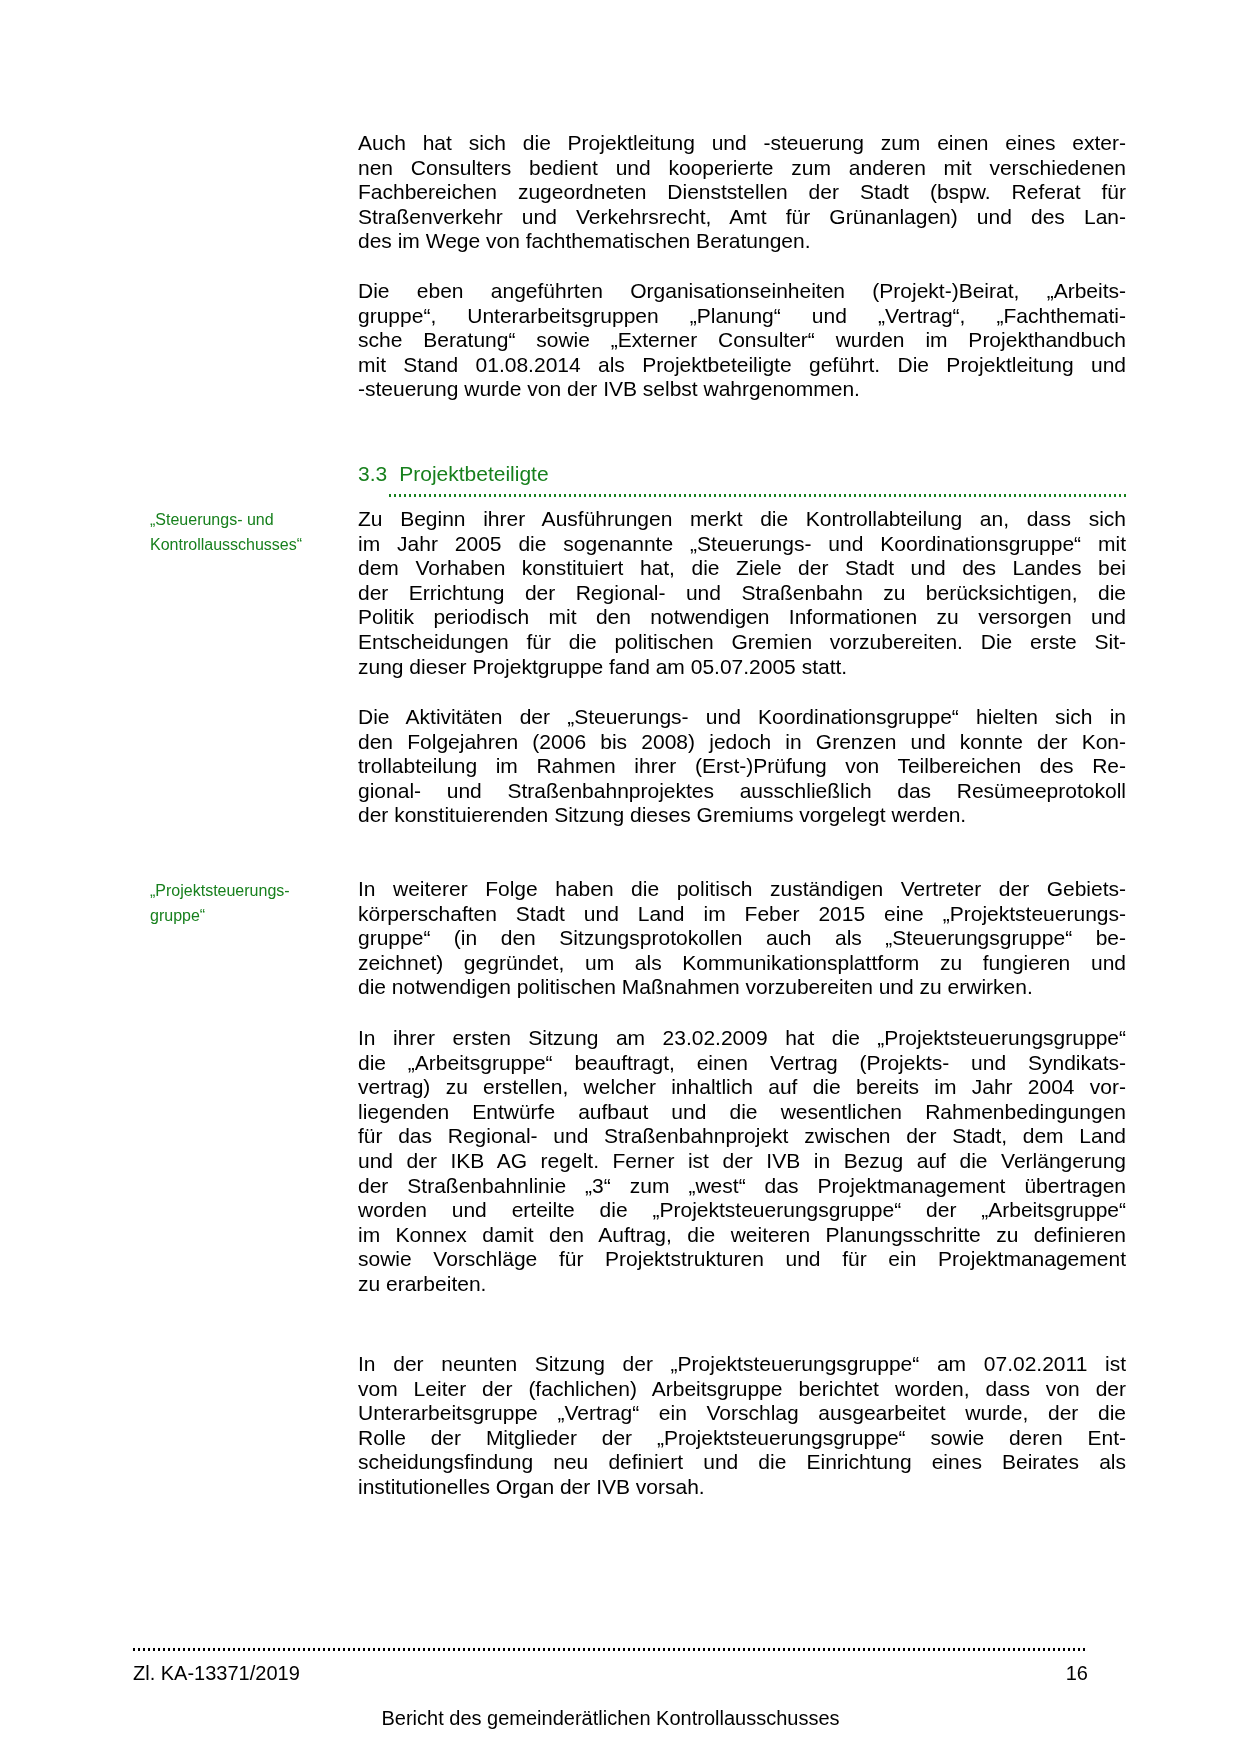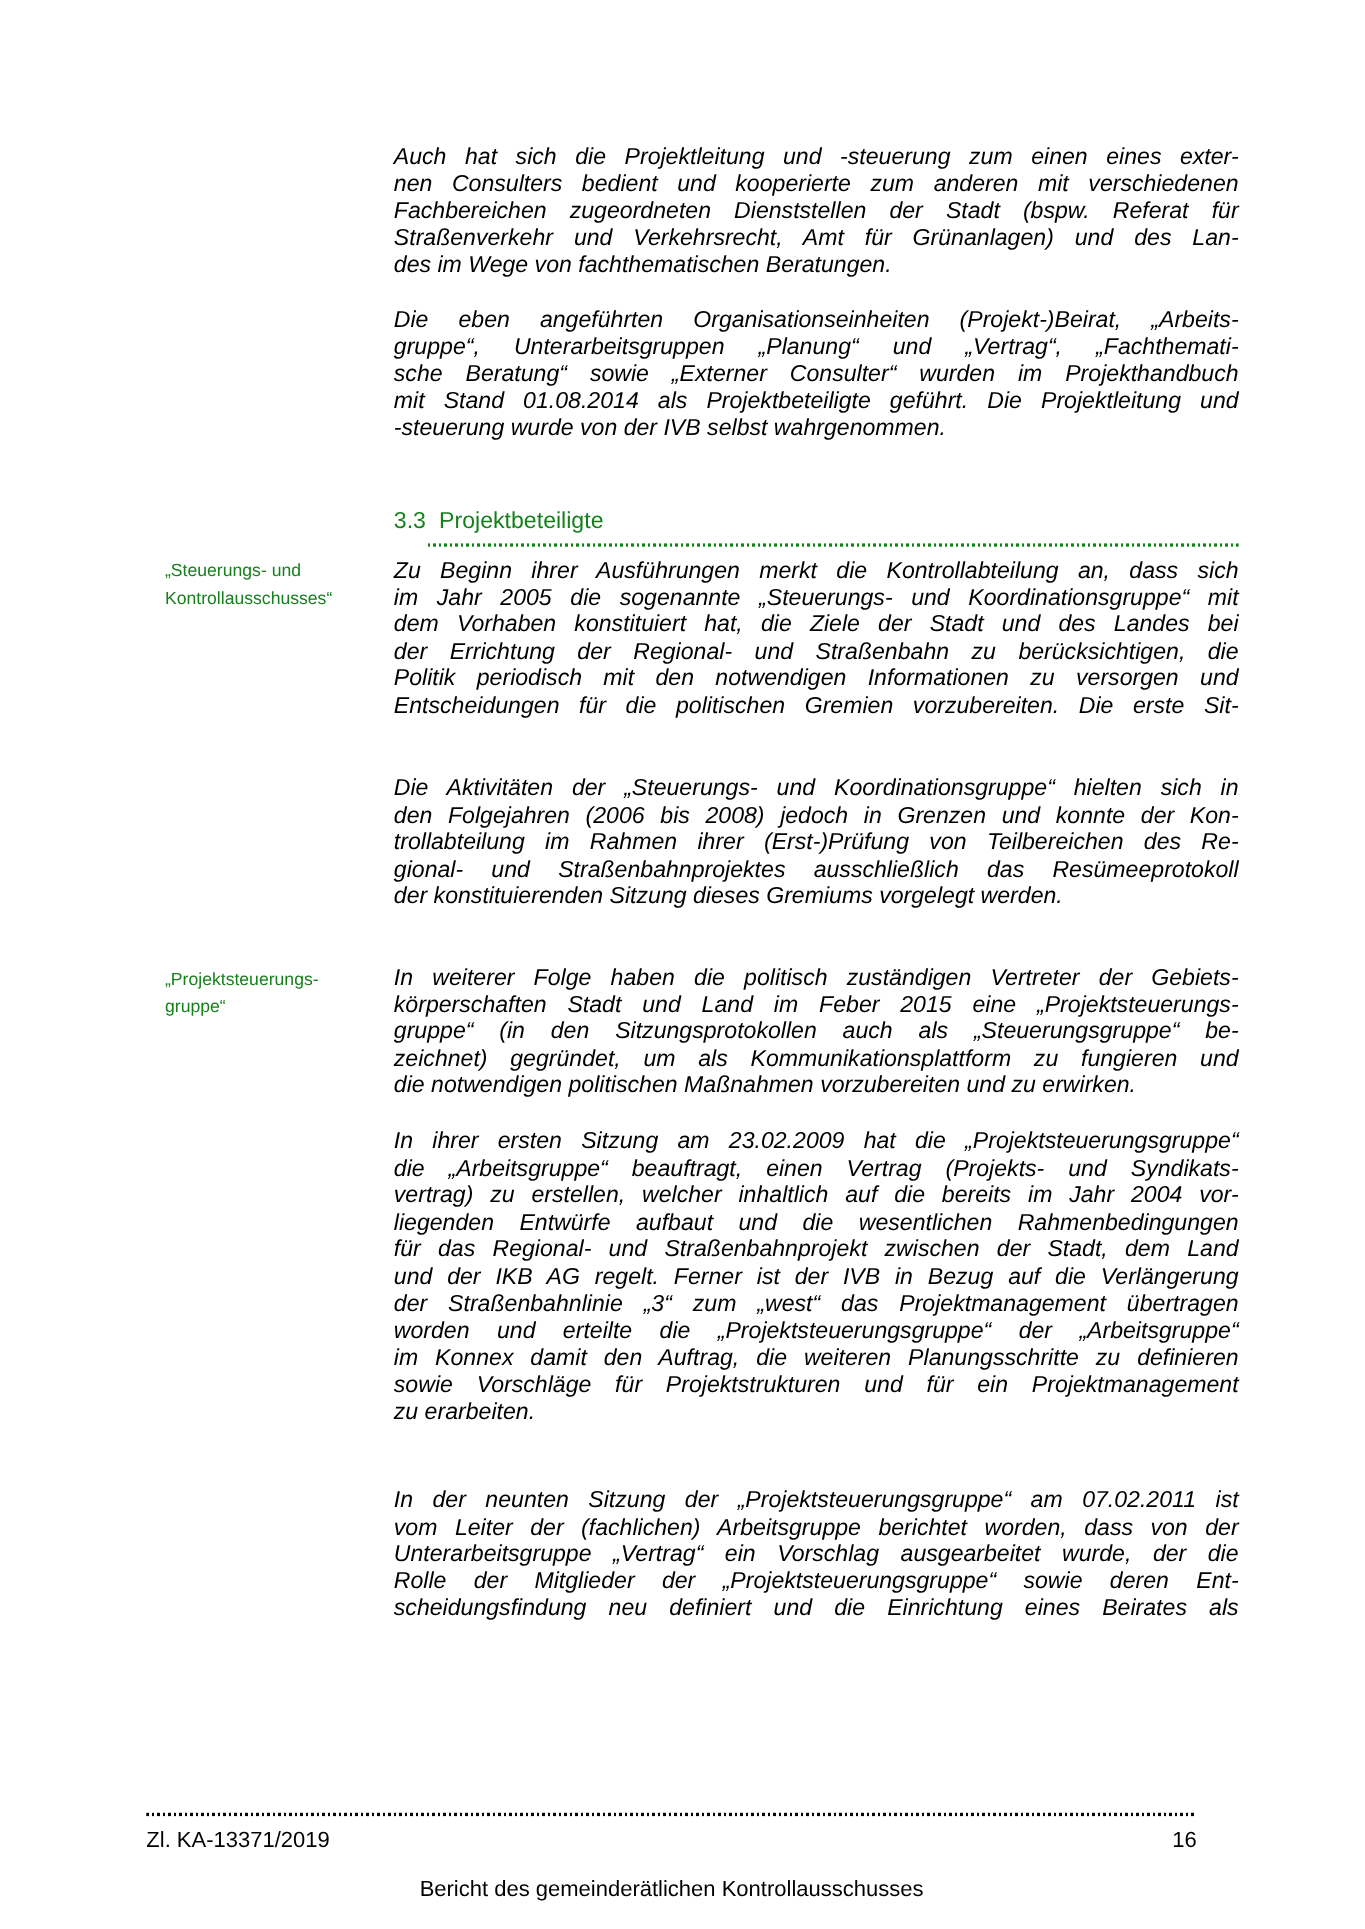--- a/index.html
+++ b/index.html
@@ -14,21 +14,21 @@
     background:var(--page-bg);
     color:var(--text-color);
     font-family:"Liberation Sans", sans-serif;
     overflow:hidden;
     margin:0 auto;
   }
   
   .para{
     position:absolute;
     left:358px;width:768px;
-    font-size:21px;line-height:24.6px;font-style:italic;
+    font-size:21px;line-height:24.6px;
   }
   .para .line{
     text-align:justify;
     text-align-last:justify;
   }
   .para .line.last{
     text-align-last:left;
   }
   #p1{top:131px}
   #p2{top:279px}
@@ -109,20 +109,21 @@
       <div class="line">„Steuerungs- und</div>
       <div class="line last">Kontrollausschusses“</div>
     </div>
   <div id="p3" class="para">
       <div class="line">Zu Beginn ihrer Ausführungen merkt die Kontrollabteilung an, dass sich</div>
       <div class="line">im Jahr 2005 die sogenannte „Steuerungs- und Koordinationsgruppe“ mit</div>
       <div class="line">dem Vorhaben konstituiert hat, die Ziele der Stadt und des Landes bei</div>
       <div class="line">der Errichtung der Regional- und Straßenbahn zu berücksichtigen, die</div>
       <div class="line">Politik periodisch mit den notwendigen Informationen zu versorgen und</div>
       <div class="line">Entscheidungen für die politischen Gremien vorzubereiten. Die erste Sit-</div>
+      <div class="line last">zung dieser Projektgruppe fand am 05.07.2005 statt.</div>
     </div>
 
   <div id="p4" class="para">
       <div class="line">Die Aktivitäten der „Steuerungs- und Koordinationsgruppe“ hielten sich in</div>
       <div class="line">den Folgejahren (2006 bis 2008) jedoch in Grenzen und konnte der Kon-</div>
       <div class="line">trollabteilung im Rahmen ihrer (Erst-)Prüfung von Teilbereichen des Re-</div>
       <div class="line">gional- und Straßenbahnprojektes ausschließlich das Resümeeprotokoll</div>
       <div class="line last">der konstituierenden Sitzung dieses Gremiums vorgelegt werden.</div>
     </div>
 
@@ -151,20 +152,21 @@
       <div class="line">sowie Vorschläge für Projektstrukturen und für ein Projektmanagement</div>
       <div class="line last">zu erarbeiten.</div>
     </div>
 
   <div id="p7" class="para">
       <div class="line">In der neunten Sitzung der „Projektsteuerungsgruppe“ am 07.02.2011 ist</div>
       <div class="line">vom Leiter der (fachlichen) Arbeitsgruppe berichtet worden, dass von der</div>
       <div class="line">Unterarbeitsgruppe „Vertrag“ ein Vorschlag ausgearbeitet wurde, der die</div>
       <div class="line">Rolle der Mitglieder der „Projektsteuerungsgruppe“ sowie deren Ent-</div>
       <div class="line">scheidungsfindung neu definiert und die Einrichtung eines Beirates als</div>
+      <div class="line last">institutionelles Organ der IVB vorsah.</div>
     </div>
 
   <div class="rule rule-footer"></div>
   <div class="footer">
     <span class="ref">Zl. KA-13371/2019</span>
     <span class="center">Bericht des gemeinderätlichen Kontrollausschusses</span>
     <span class="pagenum">16</span>
   </div>
 
 </div>

